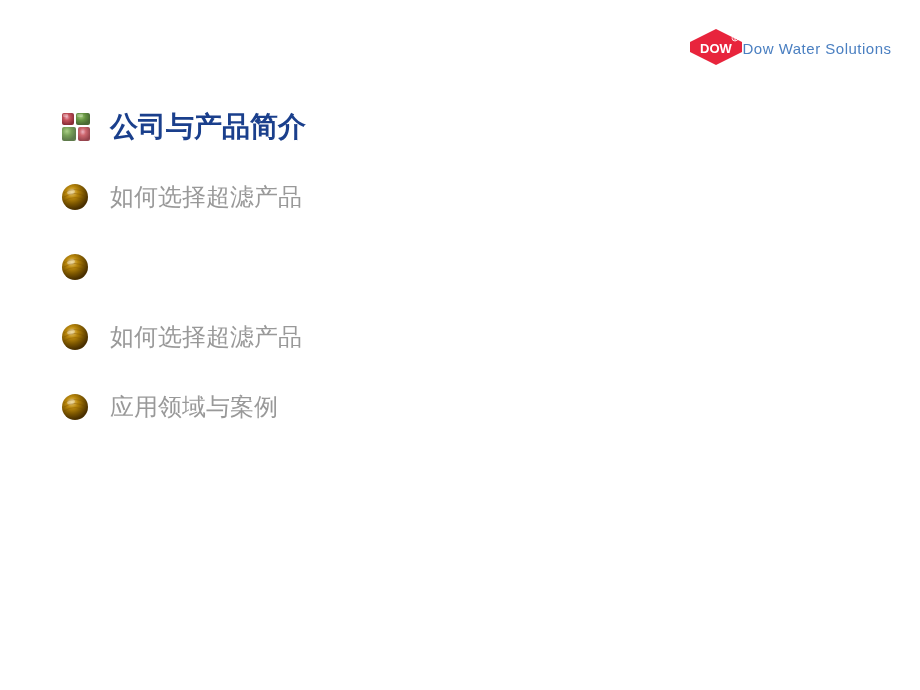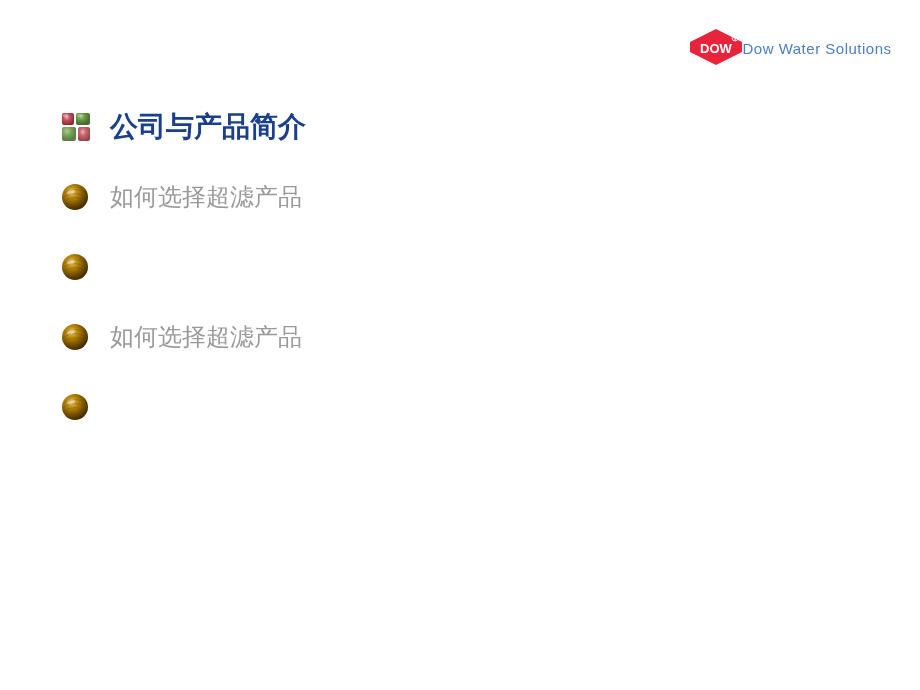--- a/index.html
+++ b/index.html
@@ -202,16 +202,17 @@
             <stop offset="100%" stop-color="#4a3000"></stop>
           </radialGradient>
         </defs>
         <circle cx="15" cy="15" r="13" fill="url(#sphereGrad4)"></circle>
         <ellipse cx="11" cy="10" rx="4" ry="2.5" fill="white" opacity="0.35" transform="rotate(-20 11 10)"></ellipse>
         <path d="M4 15 Q15 8 26 15" stroke="#6a4000" stroke-width="0.8" fill="none" opacity="0.4"></path>
         <path d="M4 19 Q15 12 26 19" stroke="#6a4000" stroke-width="0.8" fill="none" opacity="0.3"></path>
         <path d="M4 11 Q15 4 26 11" stroke="#6a4000" stroke-width="0.8" fill="none" opacity="0.3"></path>
       </svg>
     </div>
+    <span class="item-text inactive">应用领域与案例</span>
   </div>
 
 
 </div>
 
 </body></html>

